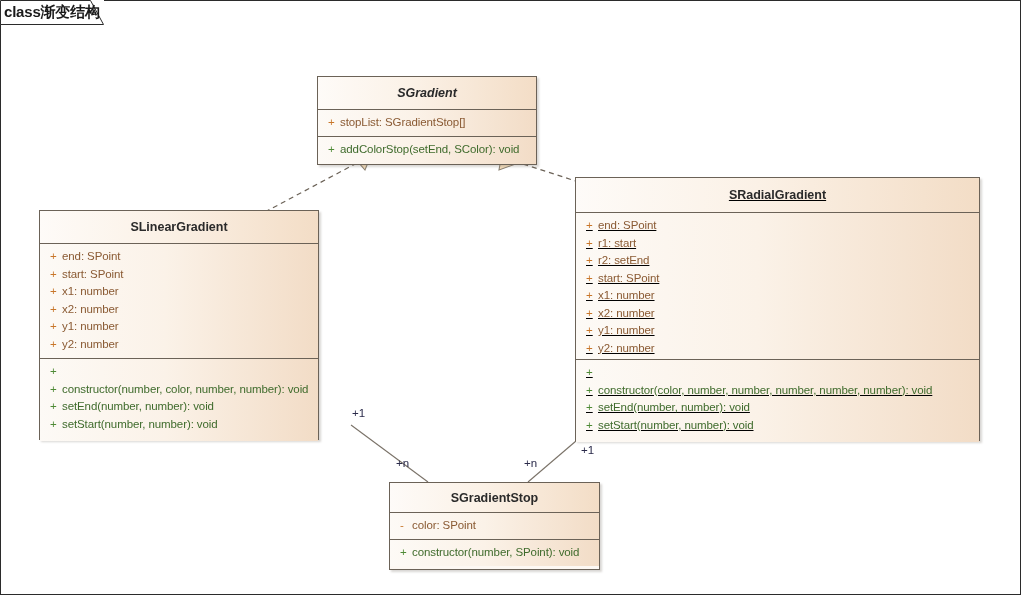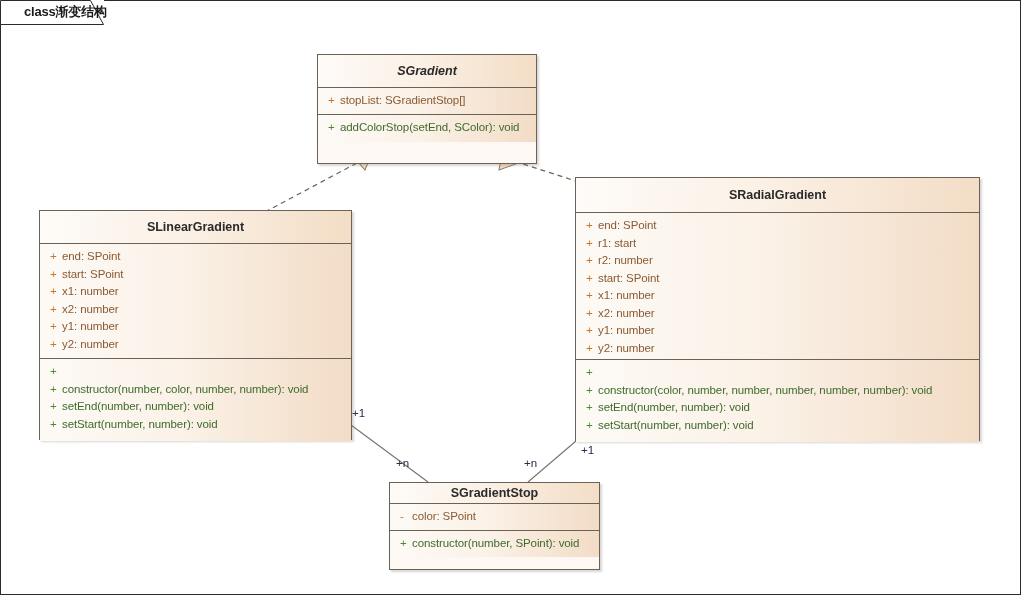--- a/index.html
+++ b/index.html
@@ -37,23 +37,23 @@
     height: 24px;
     background: #ffffff;
   }
   #title-tab svg {
     position: absolute;
     left: 0;
     top: 0;
   }
   #title-text {
     position: absolute;
-    left: 24px;
+    left: 4px;
     top: 3px;
-    font-size: 13px;
+    font-size: 15px;
     font-weight: bold;
     color: #1a1a1a;
     white-space: nowrap;
     letter-spacing: -0.2px;
   }
 
   
   #links {
     position: absolute;
     left: 0;
@@ -155,37 +155,37 @@
     <g>
       <line x1="576" y1="441" x2="528" y2="482" stroke="#7a7268" stroke-width="1.1"></line>
     </g>
   </svg>
 
   <div class="mult" style="left:352px; top:407px;">+1</div>
   <div class="mult" style="left:396px; top:457px;">+n</div>
   <div class="mult" style="left:524px; top:457px;">+n</div>
   <div class="mult" style="left:581px; top:444px;">+1</div>
 
-  <div class="uml-class" id="box-sgradient" style="left:317px; top:54px; width:220px; height:110px;">
+  <div class="uml-class" id="box-sgradient" style="left:317px; top:76px; width:220px; height:89px;">
     <div class="uml-head abstract" style="height:33px;">SGradient</div>
     <div class="uml-compartment" style="height:27px;">
       <div class="uml-row attr">
         <span class="vis">+</span>
         <span class="mem">stopList: SGradientStop[]</span>
       </div>
     </div>
     <div class="uml-compartment last" style="height:27px;">
       <div class="uml-row meth">
         <span class="vis">+</span>
         <span class="mem">addColorStop(setEnd, SColor): void</span>
       </div>
     </div>
   </div>
 
-  <div class="uml-class" id="box-slineargradient" style="left:39px; top:210px; width:313px; height:230px;">
+  <div class="uml-class" id="box-slineargradient" style="left:39px; top:210px; width:280px; height:230px;">
     <div class="uml-head" style="height:33px;">SLinearGradient</div>
     <div class="uml-compartment" style="height:115px;">
       <div class="uml-row attr">
         <span class="vis">+</span>
         <span class="mem">end: SPoint</span>
       </div>
       <div class="uml-row attr">
         <span class="vis">+</span>
         <span class="mem">start: SPoint</span>
       </div>
@@ -218,34 +218,34 @@
         <span class="vis">+</span>
         <span class="mem">setEnd(number, number): void</span>
       </div>
       <div class="uml-row meth">
         <span class="vis">+</span>
         <span class="mem">setStart(number, number): void</span>
       </div>
     </div>
   </div>
 
-  <div class="uml-class" id="box-sradialgradient" style="left:575px; top:177px; width:405px; height:264px;">
+  <div class="uml-class" id="box-sradialgradient" style="left:575px; top:177px; width:405px; height:264px;text-decoration:underline;">
     <div class="uml-head" style="height:35px;">SRadialGradient</div>
     <div class="uml-compartment" style="height:147px;">
       <div class="uml-row attr">
         <span class="vis">+</span>
         <span class="mem">end: SPoint</span>
       </div>
       <div class="uml-row attr">
         <span class="vis">+</span>
         <span class="mem">r1: start</span>
       </div>
       <div class="uml-row attr">
         <span class="vis">+</span>
-        <span class="mem">r2: number</span>
+        <span class="mem">r2: setEnd</span>
       </div>
       <div class="uml-row attr">
         <span class="vis">+</span>
         <span class="mem">start: SPoint</span>
       </div>
       <div class="uml-row attr">
         <span class="vis">+</span>
         <span class="mem">x1: number</span>
       </div>
       <div class="uml-row attr">
@@ -274,21 +274,21 @@
         <span class="mem">setEnd(number, number): void</span>
       </div>
       <div class="uml-row meth">
         <span class="vis">+</span>
         <span class="mem">setStart(number, number): void</span>
       </div>
     </div>
   </div>
 
   <div class="uml-class" id="box-sgradientstop" style="left:389px; top:482px; width:211px; height:88px;">
-    <div class="uml-head" style="height:21px;">SGradientStop</div>
+    <div class="uml-head" style="height:30px;">SGradientStop</div>
     <div class="uml-compartment" style="height:27px;">
       <div class="uml-row attr">
         <span class="vis">-</span>
         <span class="mem">color: SPoint</span>
       </div>
     </div>
     <div class="uml-compartment last" style="height:26px;">
       <div class="uml-row meth">
         <span class="vis">+</span>
         <span class="mem">constructor(number, SPoint): void</span>

